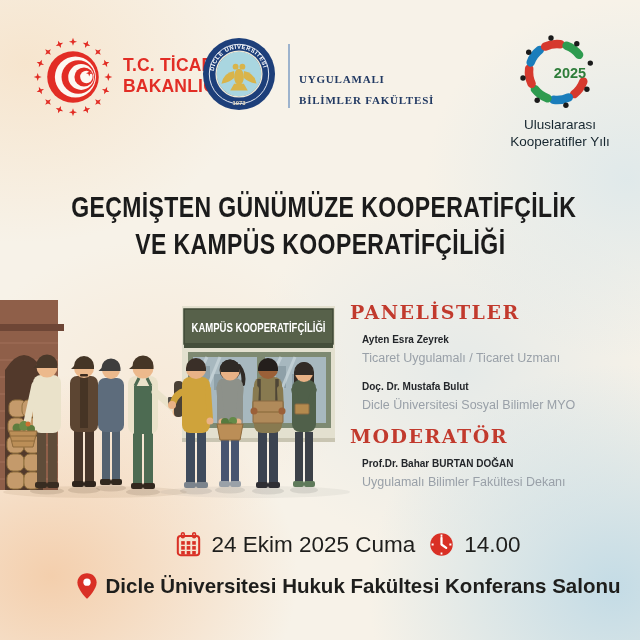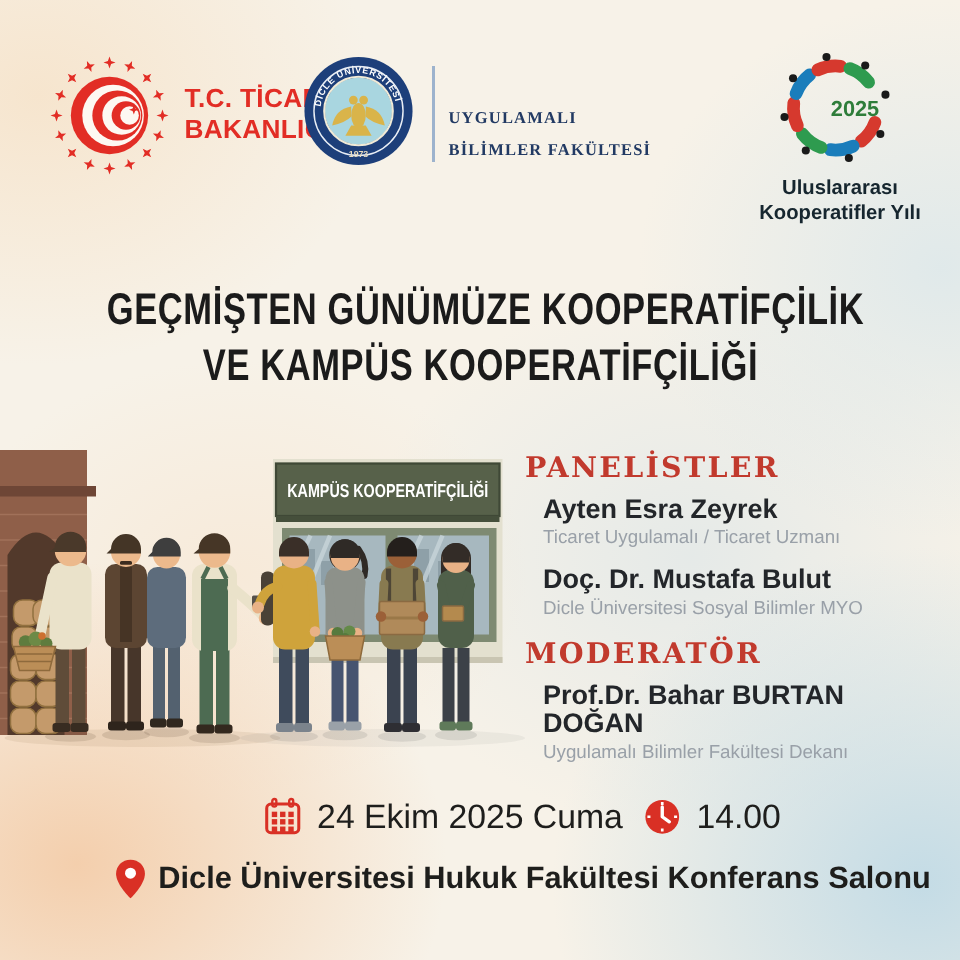--- a/index.html
+++ b/index.html
@@ -13,29 +13,29 @@
       radial-gradient(45% 40% at 98% 28%, rgba(205,226,236,.55), rgba(205,226,236,0) 70%),
       radial-gradient(45% 38% at 72% 58%, rgba(208,224,232,.45), rgba(208,224,232,0) 75%),
       radial-gradient(40% 30% at 25% 60%, rgba(247,227,205,.55), rgba(247,227,205,0) 75%),
       #f7f2e8;
   }
   .abs{position:absolute;}
   
   .ministry-text{left:123px;top:55px;font-size:17.5px;font-weight:bold;color:#e22d25;line-height:21px;letter-spacing:.2px;}
   .divider{left:288px;top:44px;width:2px;height:64px;background:#9db3cd;}
   .faculty-text{left:299px;top:69px;font-family:"Liberation Serif",serif;font-size:11px;font-weight:bold;color:#223a63;line-height:21px;letter-spacing:.8px;}
-  .iyc-caption{left:492px;top:116px;width:136px;text-align:center;font-size:13.5px;font-weight:bold;color:#16262f;line-height:17px;}
+  .iyc-caption{left:492px;top:116px;width:136px;text-align:center;font-size:13.5px;font-weight:normal;color:#16262f;line-height:17px;}
   
   .title{left:0;top:188px;width:640px;text-align:center;color:#1b1b1b;font-weight:bold;font-size:29.5px;line-height:37px;}
   .title .tline{display:inline-block;transform:scaleX(.78);transform-origin:50% 50%;white-space:nowrap;letter-spacing:.5px;}
   
   .speakers{left:350px;top:300px;width:282px;}
   .sp-heading{font-family:"DejaVu Serif","Liberation Serif",serif;font-weight:bold;font-size:19px;color:#c13a2d;letter-spacing:1.5px;line-height:24px;margin:0 0 6px 0;text-shadow:0 0 .5px #fff;}
   .sp-heading.second{}
-  .sp-name{font-size:18px;font-weight:bold;color:#23262a;line-height:19px;margin:6px 0 0 12px;}
+  .sp-name{font-size:10px;font-weight:bold;color:#23262a;line-height:19px;margin:6px 0 0 12px;}
   .sp-role{font-size:12.5px;color:#99a0a8;line-height:16px;margin:1px 0 11px 12px;}
   
   .footrow{left:0;width:640px;display:flex;align-items:center;justify-content:center;color:#1e1e1c;padding-left:28px;}
   .date-row{top:531px;gap:9px;font-size:22.5px;}
   .loc-row{top:572px;gap:8px;font-size:20.5px;font-weight:bold;}
   .icon{flex:0 0 auto;display:block;}
 </style>
 </head>
 <body>
 

